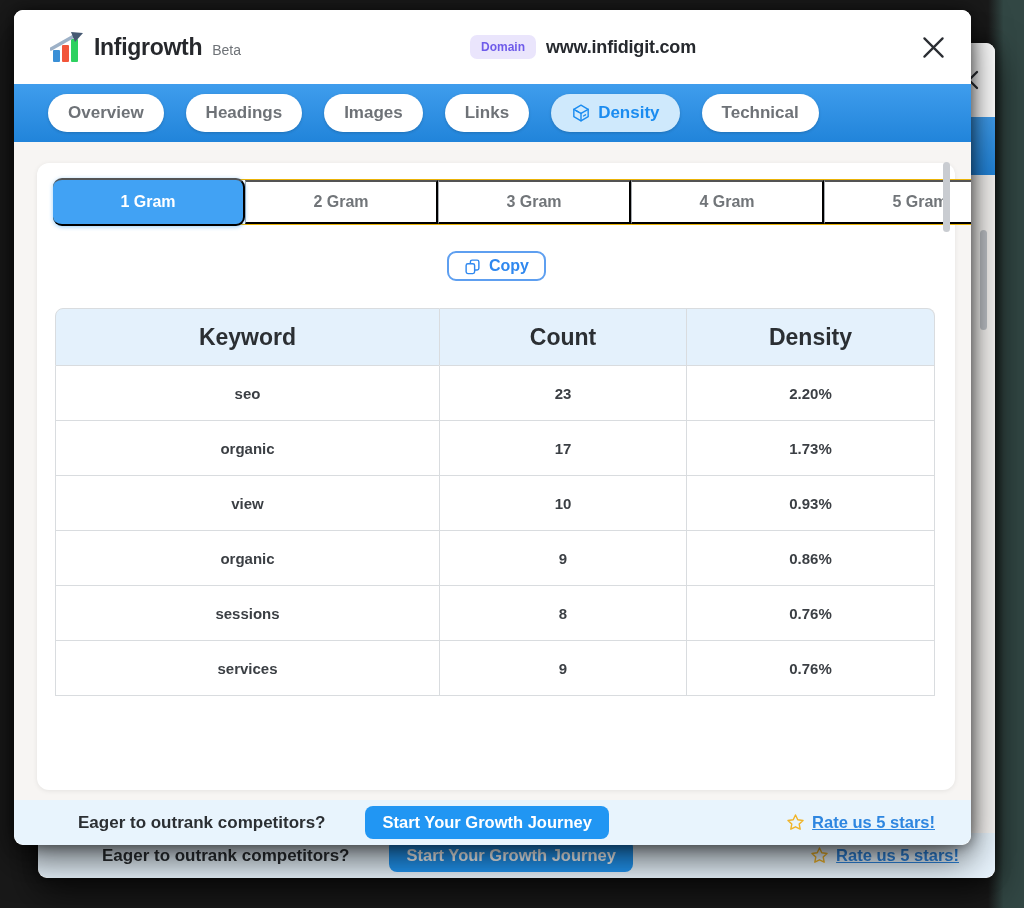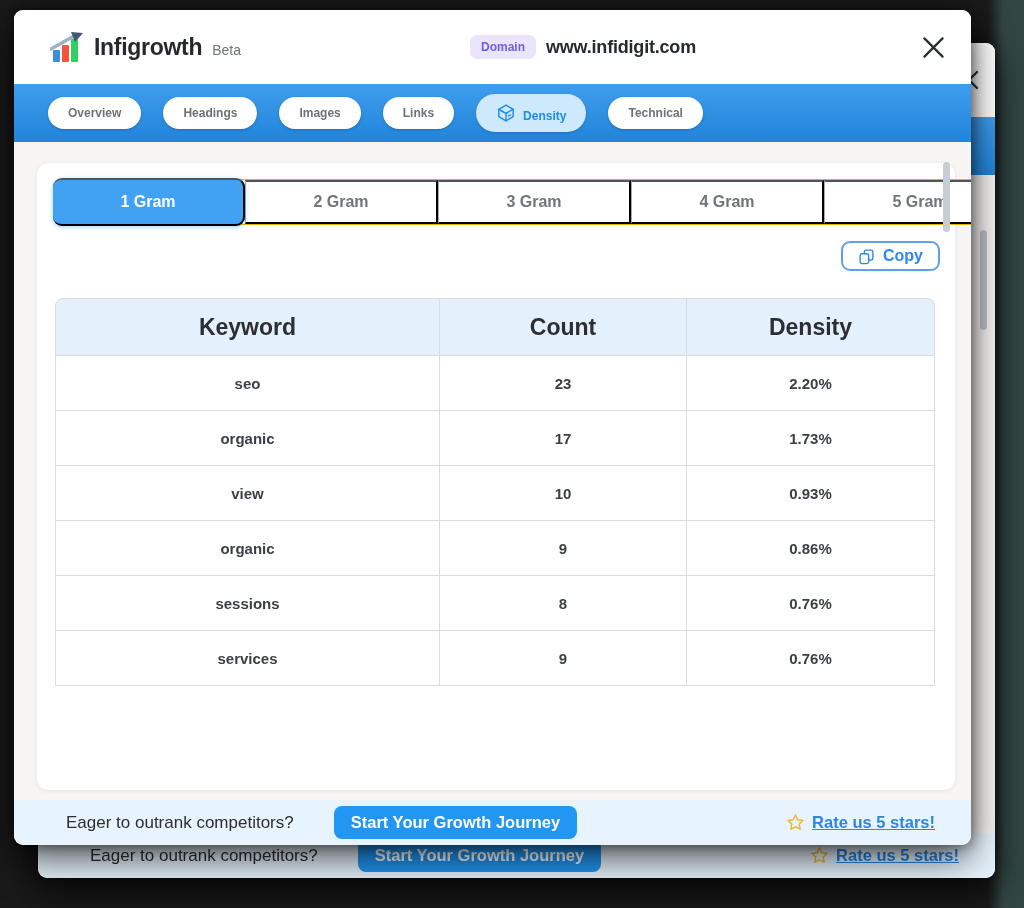--- a/index.html
+++ b/index.html
@@ -23,54 +23,54 @@
   .brand-beta { font-size:14px; color:#6e7277; margin-left:2px; margin-top:6px; }
   .domain-group { position:absolute; left:456px; top:0; height:74px; display:flex; align-items:center; gap:10px; }
   .domain-badge { background:#eae5fc; color:#6f5cea; font-size:12px; font-weight:bold; padding:5px 11px; border-radius:7px; }
   .domain-url { font-size:18px; font-weight:bold; color:#26292e; letter-spacing:-.2px; }
   .close-btn { position:absolute; right:24px; top:50%; transform:translateY(-50%); width:28px; height:28px;
                display:flex; align-items:center; justify-content:center; cursor:pointer; background:none; border:none; }
 
   
   .nav-bar { height:58px; background:linear-gradient(180deg,#3f9ded,#2184da); display:flex; align-items:center;
              gap:22px; padding-left:34px; box-shadow:0 2px 5px rgba(0,0,0,.15); }
-  .nav-pill { background:#fff; color:#6e7277; font-size:12px; font-weight:bold; border:none; border-radius:20px;
+  .nav-pill { background:#fff; color:#6e7277; font-size:17px; font-weight:bold; border:none; border-radius:20px;
               padding:9px 20px; display:flex; align-items:flex-end; gap:7px; cursor:pointer;
               box-shadow:0 1px 3px rgba(0,0,0,.18); white-space:nowrap; }
   .nav-pill.active { background:#cfe9fc; color:#1b8cf0; }
 
   
   .content-area { background:#f7f5f3; height:658px; position:relative; }
   .card { position:absolute; left:23px; top:21px; width:918px; height:627px; background:#fff; border-radius:12px;
           box-shadow:0 1px 5px rgba(0,0,0,.08); padding:16px 14px 0 16px; }
 
   .gram-bar { display:flex; width:965px; height:46px; border:1px solid #eab308; border-radius:10px; background:#fff; position:relative; }
   .gram-tab { flex:1; display:flex; align-items:center; justify-content:center; font-size:16px; font-weight:bold;
               color:#717579; border-left:1px solid #a8acb1; cursor:pointer; background:transparent; }
   .gram-tab:first-child { border-left:none; }
   .gram-tab.active { background:#41a2f4; color:#fff; border-radius:9px; margin:-2px 0 -2px -1px; border-left:none;
                      box-shadow:0 1px 4px rgba(33,150,243,.45); position:relative; z-index:2; }
 
-  .copy-row { display:flex; justify-content:flex-end; margin-top:16px; padding-right:1px; }
+  .copy-row { display:flex; justify-content:center; margin-top:26px; padding-right:1px; }
   .copy-btn { display:flex; align-items:center; gap:8px; border:2px solid #5e9ff0; background:#fff; color:#2f88ef;
               font-size:16px; font-weight:bold; padding:4px 15px; border-radius:9px; cursor:pointer; }
 
   table.density-table { border-collapse:separate; border-spacing:0; width:880px; margin-top:27px; margin-left:2px; }
   .density-table th, .density-table td { border:1px solid #d9dcdf; border-top:none; border-left:none; text-align:center; }
   .density-table th:first-child, .density-table td:first-child { border-left:1px solid #d9dcdf; }
   .density-table thead th { background:#e4f1fc; height:58px; font-size:23px; font-weight:bold; color:#2b2f33; border-top:1px solid #d9dcdf; }
   .density-table thead th:first-child { border-top-left-radius:8px; }
   .density-table thead th:last-child { border-top-right-radius:8px; }
   .density-table td { height:55px; font-size:15px; font-weight:bold; color:#3b3f44; background:#fff; }
   .col-keyword { width:385px; } .col-count { width:247px; } .col-density { width:248px; }
 
   
   .modal-footer { position:absolute; left:0; bottom:0; width:100%; height:45px; background:#e8f4fd;
                   border-radius:0 0 10px 10px; display:flex; align-items:center; padding:0 28px; }
-  .footer-question { font-size:17px; font-weight:normal; color:#2b2f33; margin-left:24px; white-space:nowrap; }
+  .footer-question { font-size:17px; font-weight:bold; color:#2b2f33; margin-left:36px; white-space:nowrap; }
   .cta-btn { background:#2196f3; color:#fff; border:none; border-radius:8px; font-size:16.5px; font-weight:bold;
              padding:7px 17px; margin-left:40px; cursor:pointer; white-space:nowrap; }
   .rate-group { margin-left:auto; margin-right:8px; display:flex; align-items:center; gap:7px; }
   .rate-link { color:#2e86e0; font-size:16.5px; font-weight:bold; text-decoration:underline; cursor:pointer; white-space:nowrap; }
 
   .scroll-thumb { position:absolute; background:#c9ccd1; border-radius:4px; }
   #front-thumb { right:21px; top:152px; width:7px; height:70px; }
   #back-thumb  { right:8px;  top:187px; width:7px; height:100px; background:#bfc3c8; }
 
   

